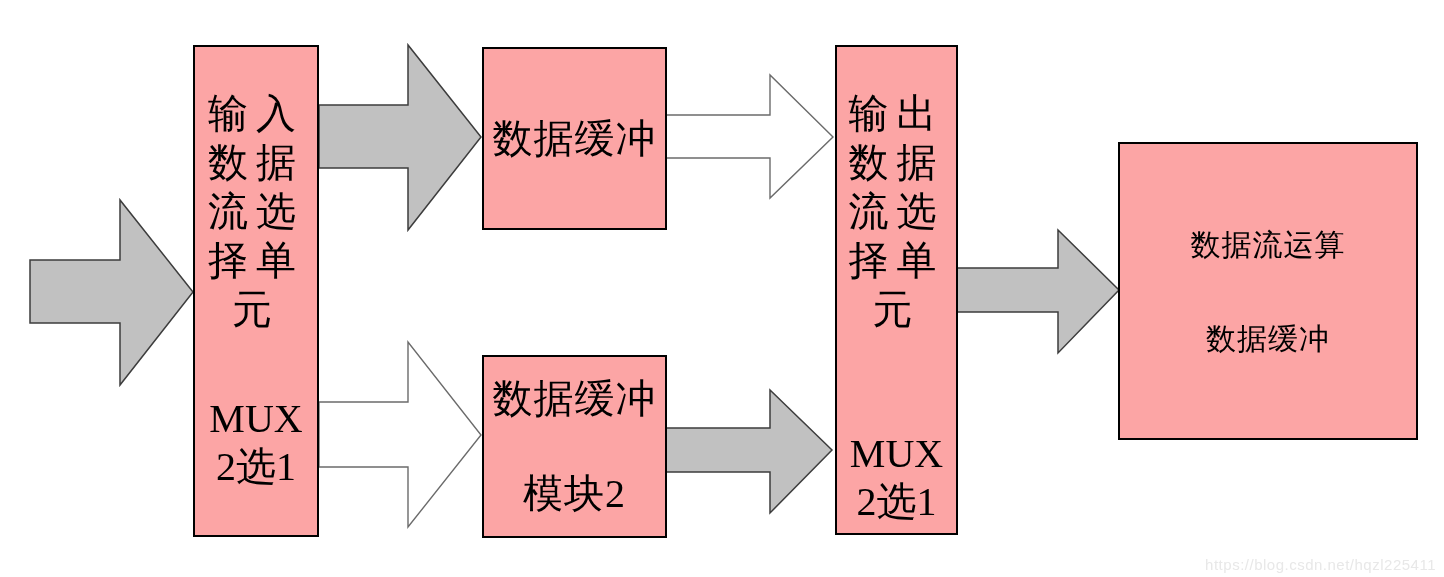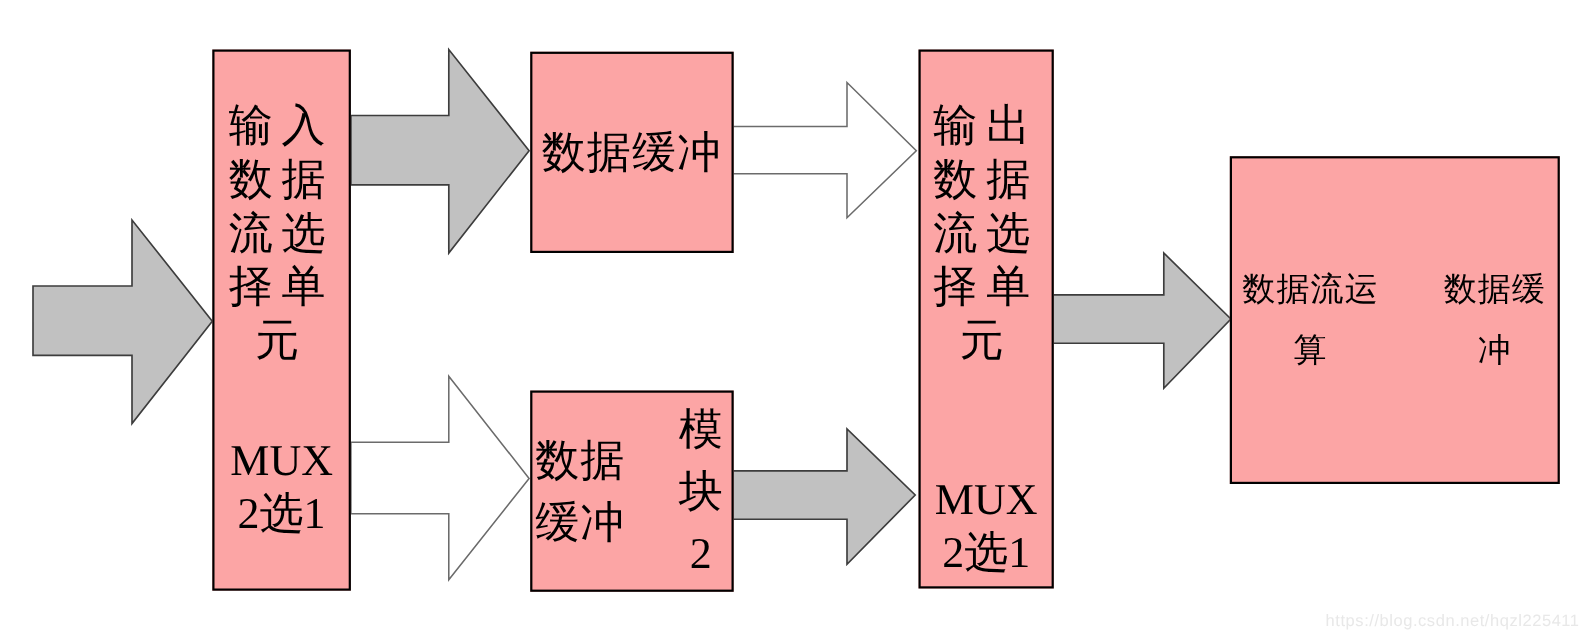--- a/index.html
+++ b/index.html
@@ -47,21 +47,21 @@
   .mux-spacer { flex: 1 1 auto; }
   .mux-bottom {
     margin-bottom: 44px;
     font-size: 40px;
     line-height: 48px;
     text-align: center;
   }
   
   .module-box {
     display: flex;
-    flex-direction: row;
+    flex-direction: column;
     justify-content: center;
     align-items: center;
     font-size: 40px;
     line-height: 56px;
     letter-spacing: 1px;
     gap: 39px;
   }
   .processor-box {
     font-size: 30px;
     line-height: 55px;

